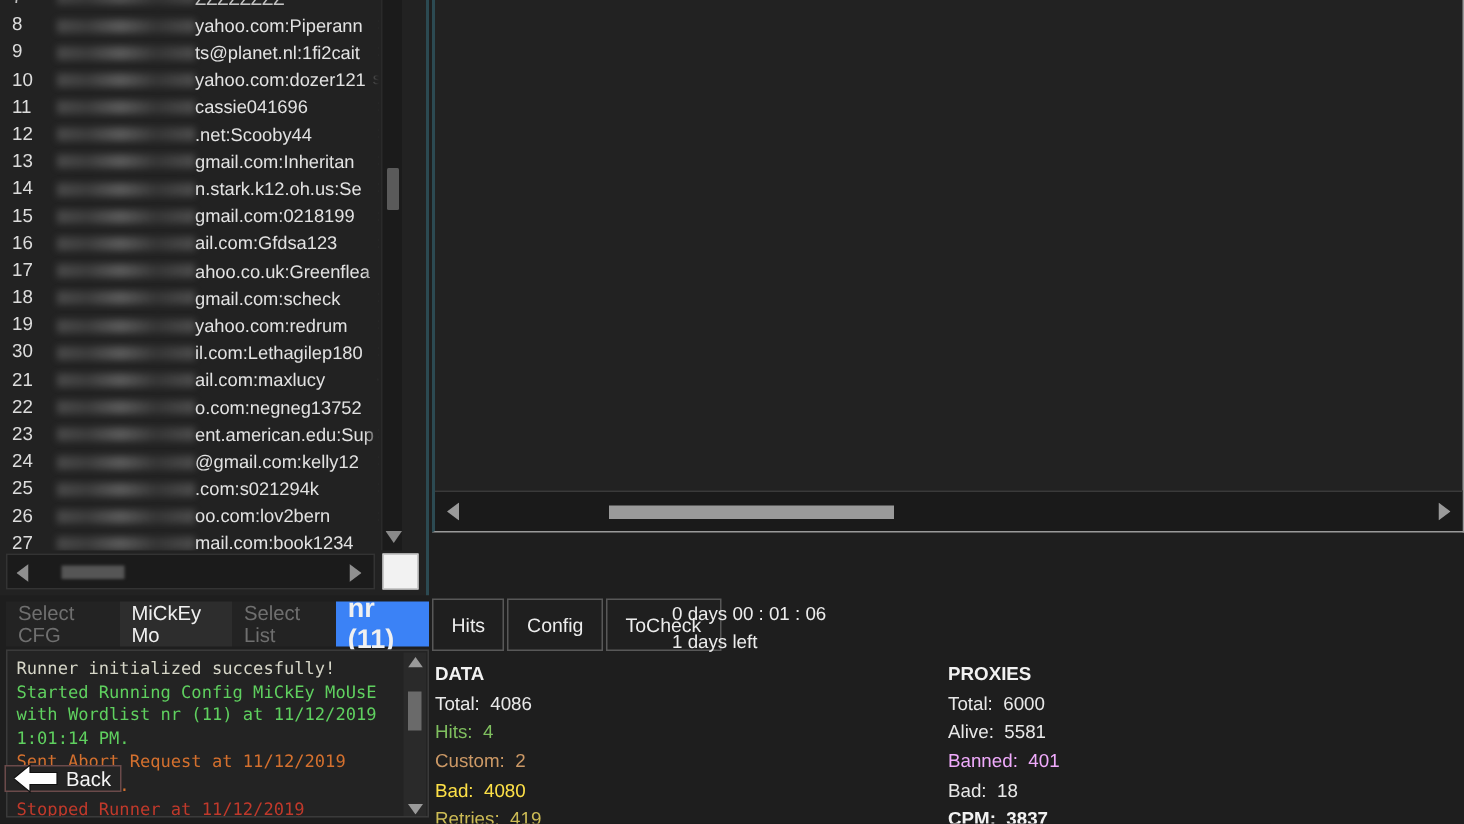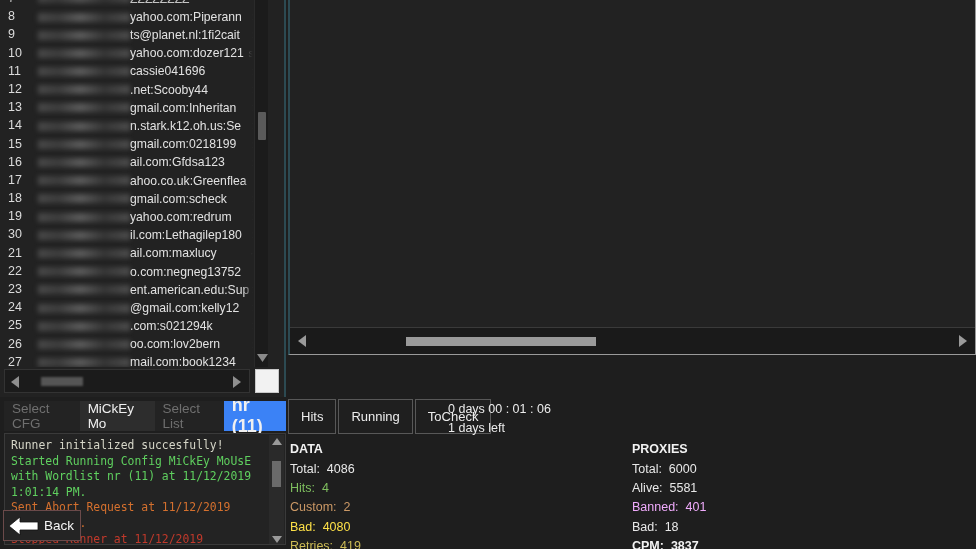--- a/index.html
+++ b/index.html
@@ -125,21 +125,21 @@
   #console-vscroll {
     position: absolute; right: 1px; top: 1px; width: 15px; height: 110px;
     background: #2a2a2a;
   }
   #console-vthumb {
     position: absolute; left: 3px; top: 26px; width: 9px; height: 26px; background: #6a6a6a;
   }
 
   
   #back-btn {
-    position: absolute; left: 3px; top: 113px; width: 78px; height: 31px;
+    position: absolute; left: 3px; top: 113px; width: 78px; height: 18px;
     background: #242424; border: 1px solid #6b4a4a;
     display: flex; align-items: center; gap: 5px; padding-left: 5px;
     z-index: 9;
   }
   #back-btn .lbl { color: #f5f5f5; font-size: 13.5px; }
 
   
   #stats { position: absolute; left: 288px; top: 0; width: 688px; height: 152px; }
   .stat-btn {
     display: flex; align-items: center; justify-content: center;
@@ -279,21 +279,21 @@
       </span>
       <span class="lbl">Back</span>
     </div>
 
     <div id="stats">
       <div id="stat-btn-row">
           <div class="stat-btn">
             <span>Hits</span>
           </div>
           <div class="stat-btn">
-            <span>Running</span>
+            <span>Config</span>
           </div>
           <div class="stat-btn">
             <span>ToCheck</span>
           </div>
         </div>
       <div id="timer">
         <div>0 days 00 : 01 : 06</div>
         <div>1 days left</div>
       </div>
 

